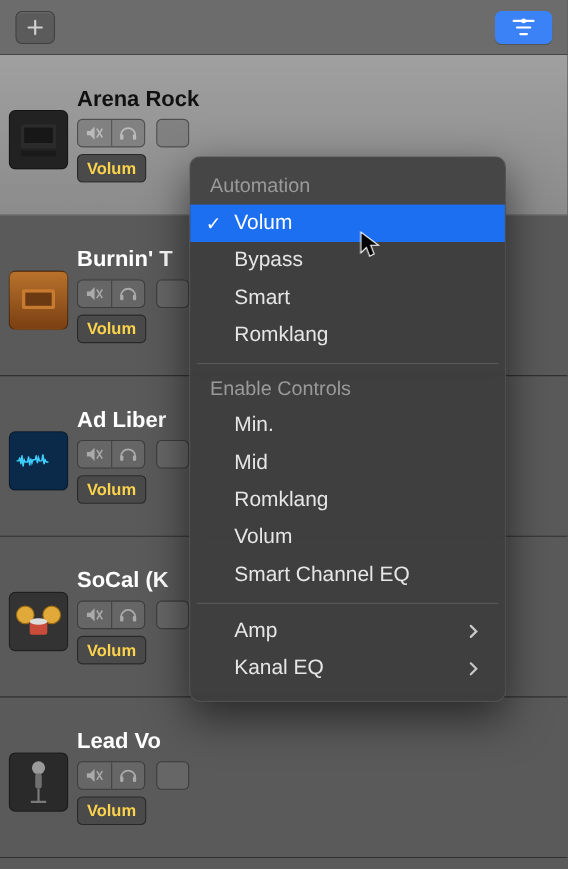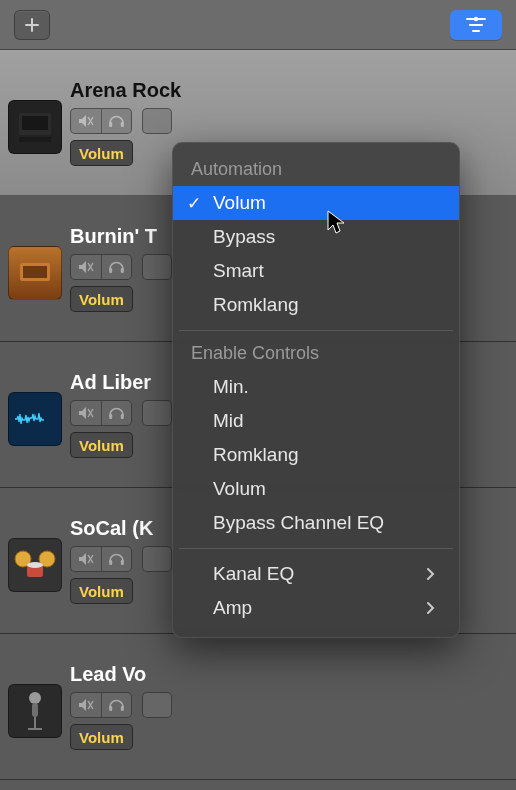--- a/index.html
+++ b/index.html
@@ -334,39 +334,39 @@
     <div class="menu-item">
         <span>Mid</span>
       </div>
     <div class="menu-item">
         <span>Romklang</span>
       </div>
     <div class="menu-item">
         <span>Volum</span>
       </div>
     <div class="menu-item">
-        <span>Bypass Channel EQ</span>
+        <span>Smart Channel EQ</span>
       </div>
     <div class="menu-div"></div>
+    <div class="menu-item">
+      <span>Amp</span>
+      <span class="chev">
+        <svg width="9" height="14" viewBox="0 0 9 14">
+            <path d="M2 2l5 5-5 5" stroke="#c9c9c9" stroke-width="2" fill="none" stroke-linecap="round"></path>
+          </svg>
+      </span>
+    </div>
     <div class="menu-item">
       <span>Kanal EQ</span>
       <span class="chev">
         <svg width="9" height="14" viewBox="0 0 9 14">
             <path d="M2 2l5 5-5 5" stroke="#c9c9c9" stroke-width="2" fill="none" stroke-linecap="round"></path>
           </svg>
       </span>
     </div>
-    <div class="menu-item">
-      <span>Amp</span>
-      <span class="chev">
-        <svg width="9" height="14" viewBox="0 0 9 14">
-            <path d="M2 2l5 5-5 5" stroke="#c9c9c9" stroke-width="2" fill="none" stroke-linecap="round"></path>
-          </svg>
-      </span>
-    </div>
   </div>
 
   <div class="cursor">
     <svg width="20" height="26" viewBox="0 0 20 26">
         <path d="M1 1l0 19 5-5 3 8 4-2-3-8 7 0z" fill="#000" stroke="#fff" stroke-width="1"></path>
       </svg>
   </div>
 
 </div>
 

